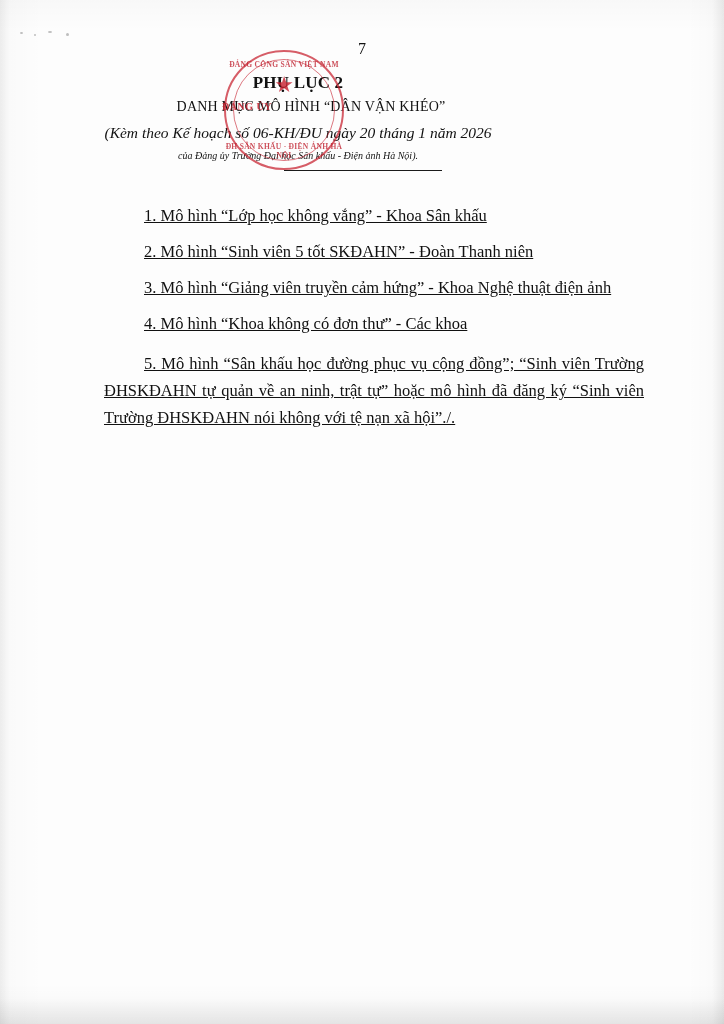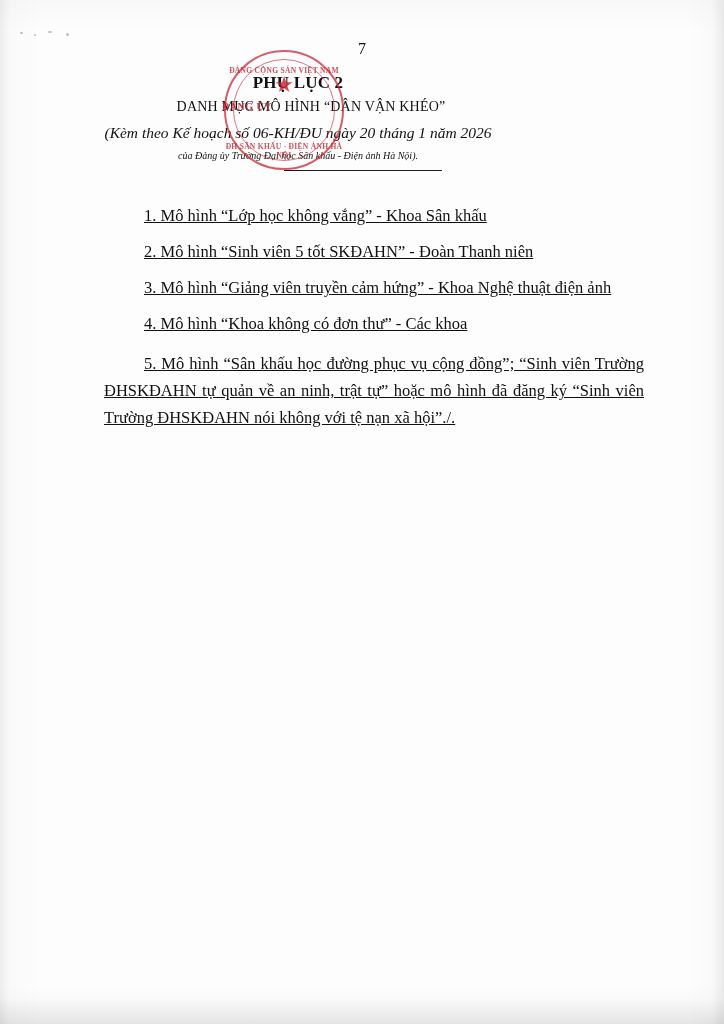--- a/index.html
+++ b/index.html
@@ -143,21 +143,20 @@
   .seal .arc-top,
   .seal .arc-bottom {
     position: absolute;
     left: 0;
     width: 124px;
     text-align: center;
     color: rgba(190, 28, 42, .78);
     font-size: 7.5px;
     font-weight: bold;
     letter-spacing: .3px;
-    margin-top: 6px;
   }
   .seal .arc-top { top: 12px; }
   .seal .arc-bottom { bottom: 12px; }
 
   
   .content {
     position: absolute;
     top: 206px;
     left: 104px;
     width: 540px;

